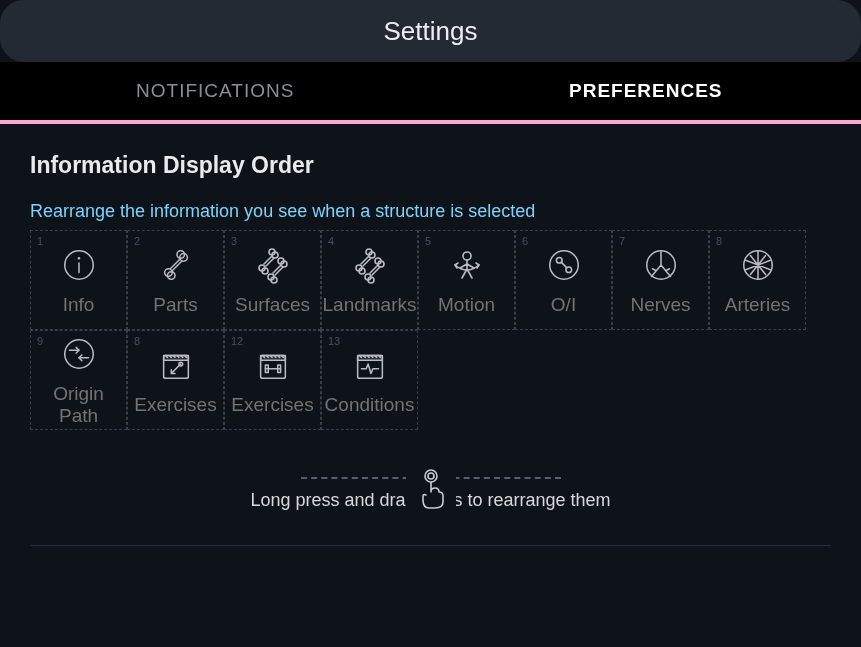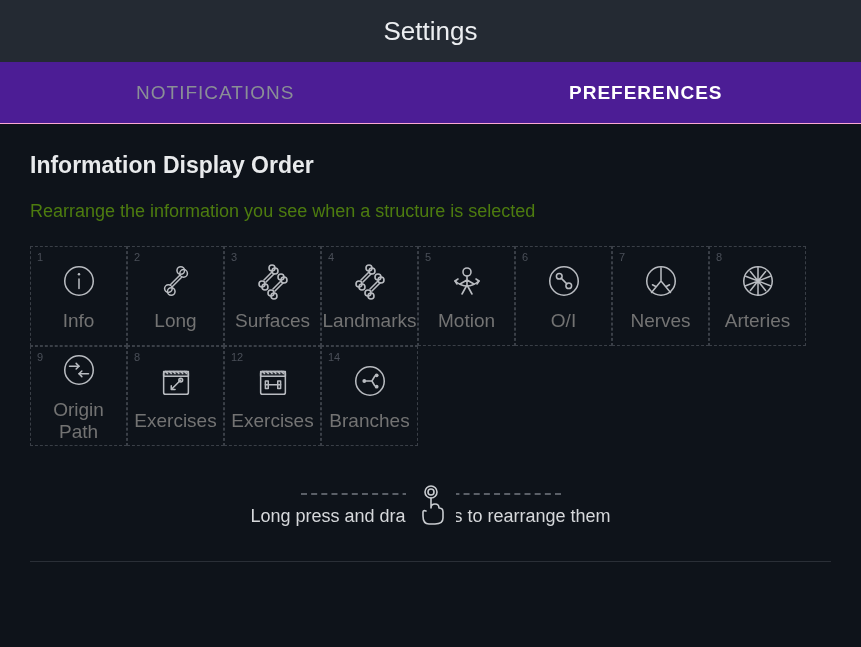--- a/index.html
+++ b/index.html
@@ -13,27 +13,28 @@
   }
   .titlebar {
     background: #242a33;
     height: 62px;
     display: flex;
     align-items: center;
     justify-content: center;
     font-size: 26px;
     color: #eceef1;
     font-weight: 400;
+    border-radius: 24px;
   }
   .tabs {
     display: flex;
     align-items: center;
     height: 62px;
-    border-bottom: 1px solid #f9a8d4;
-    background: #4c1d95;
+    border-bottom: 4px solid #f9a8d4;
+    background: #000000;
   }
   .tab {
     flex: 1;
     text-align: center;
     font-size: 19px;
     letter-spacing: 1px;
     font-weight: 400;
     color: #8a8f96;
     cursor: pointer;
   }
@@ -45,22 +46,22 @@
     padding: 28px 30px 0 30px;
   }
   .section-title {
     font-size: 23px;
     font-weight: 700;
     color: #e8eaec;
     margin-bottom: 22px;
   }
   .section-sub {
     font-size: 18px;
-    color: #4d7c0f;
-    margin-bottom: 24px;
+    color: #7dd3fc;
+    margin-bottom: 8px;
   }
   .grid {
     display: grid;
     grid-template-columns: repeat(8, 97px);
     grid-auto-rows: 100px;
     gap: 0;
   }
   .tile {
     position: relative;
     border: 1px dashed #3a3f47;
@@ -166,21 +167,21 @@
         <div class="icon">
           <svg width="38" height="38" viewBox="0 0 40 40" stroke="#b9bcc1" stroke-width="1.6" fill="none" stroke-linecap="round" stroke-linejoin="round">
             <circle cx="12" cy="28" r="4"></circle>
             <circle cx="15" cy="31" r="4"></circle>
             <circle cx="28" cy="12" r="4"></circle>
             <circle cx="25" cy="9" r="4"></circle>
             <line x1="16" y1="26" x2="26" y2="16"></line>
             <line x1="14" y1="24" x2="24" y2="14"></line>
           </svg>
         </div>
-        <div class="label">Long</div>
+        <div class="label">Parts</div>
       </div>
       <div class="tile">
         <div class="num">3</div>
         <div class="icon">
           <svg width="40" height="40" viewBox="0 0 40 40" stroke="#b9bcc1" stroke-width="1.6" fill="none" stroke-linecap="round" stroke-linejoin="round">
             <g>
               <circle cx="9" cy="23" r="3"></circle>
               <circle cx="12" cy="26" r="3"></circle>
               <circle cx="22" cy="10" r="3"></circle>
               <circle cx="19" cy="7" r="3"></circle>
@@ -300,31 +301,30 @@
             <rect x="7" y="10" width="26" height="5" fill="#b9bcc1" fill-opacity="0.15"></rect>
             <path d="M9 10 l2 2 M13 10 l2 2 M17 10 l2 2 M21 10 l2 2 M25 10 l2 2 M29 10 l2 2"></path>
             <line x1="12" y1="24" x2="28" y2="24"></line>
             <rect x="12" y="20" width="3" height="8"></rect>
             <rect x="25" y="20" width="3" height="8"></rect>
           </svg>
         </div>
         <div class="label">Exercises</div>
       </div>
       <div class="tile">
-        <div class="num">14</div>
-        <div class="icon">
-          <svg width="38" height="38" viewBox="0 0 40 40" stroke="#b9bcc1" stroke-width="1.6" fill="none" stroke-linecap="round" stroke-linejoin="round">
-            <circle cx="20" cy="20" r="15"></circle>
-            <circle cx="14" cy="20" r="2" fill="#b9bcc1" stroke="none"></circle>
-            <circle cx="27" cy="14" r="2" fill="#b9bcc1" stroke="none"></circle>
-            <circle cx="27" cy="26" r="2" fill="#b9bcc1" stroke="none"></circle>
-            <path d="M16 20 L22 20 M22 20 L25 15 M22 20 L25 25"></path>
-          </svg>
-        </div>
-        <div class="label">Branches</div>
+        <div class="num">13</div>
+        <div class="icon">
+          <svg width="40" height="38" viewBox="0 0 40 40" stroke="#b9bcc1" stroke-width="1.6" fill="none" stroke-linecap="round" stroke-linejoin="round">
+            <rect x="7" y="10" width="26" height="24" rx="2"></rect>
+            <rect x="7" y="10" width="26" height="5" fill="#b9bcc1" fill-opacity="0.15"></rect>
+            <path d="M9 10 l2 2 M13 10 l2 2 M17 10 l2 2 M21 10 l2 2 M25 10 l2 2 M29 10 l2 2"></path>
+            <path d="M11 24 L16 24 L18 19 L21 29 L23 24 L29 24"></path>
+          </svg>
+        </div>
+        <div class="label">Conditions</div>
       </div>
     </div>
 
   <div class="hint-block">
     <div class="dash-row">
       <div class="touch-icon">
         <svg width="44" height="44" viewBox="0 0 44 44" fill="none" stroke="#c9ccd0" stroke-width="1.6">
           <circle cx="22" cy="10" r="6"></circle>
           <circle cx="22" cy="10" r="3"></circle>
           <path d="M22 16 L22 26 Q22 22 26 22 Q30 22 30 26 Q34 26 34 30 L34 36 Q34 42 26 42 L20 42 Q14 42 14 34 L14 30 Q14 28 17 29" stroke-linecap="round" stroke-linejoin="round"></path>

